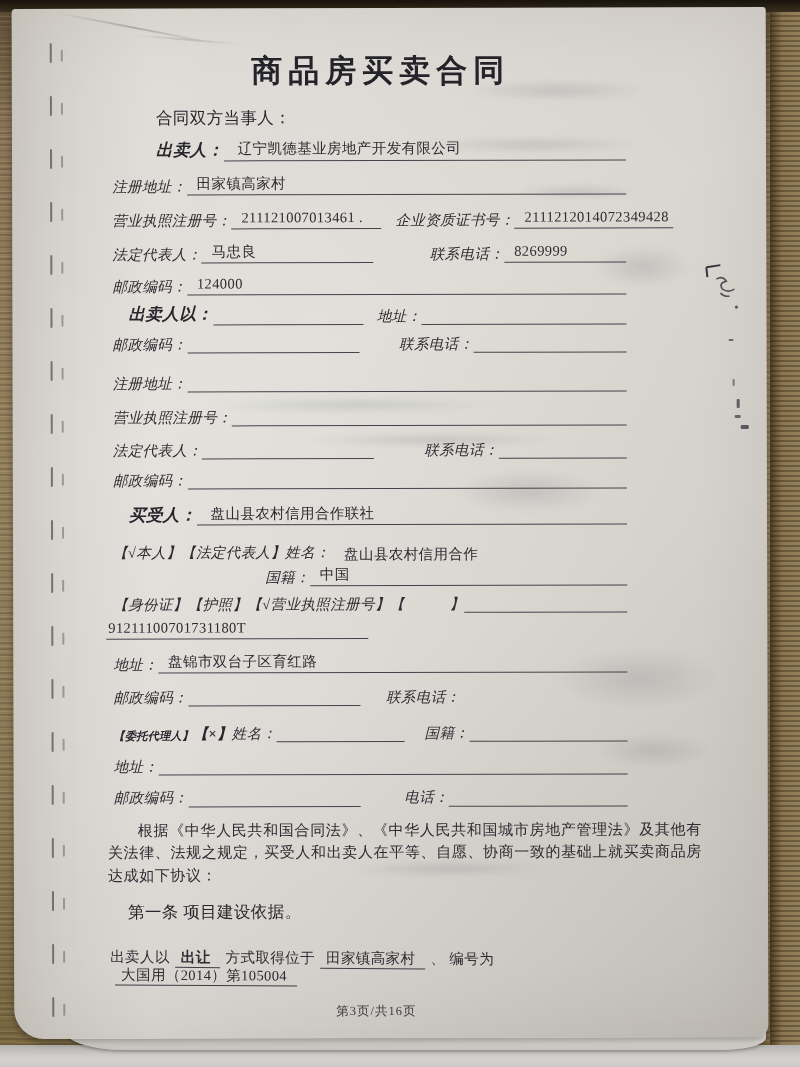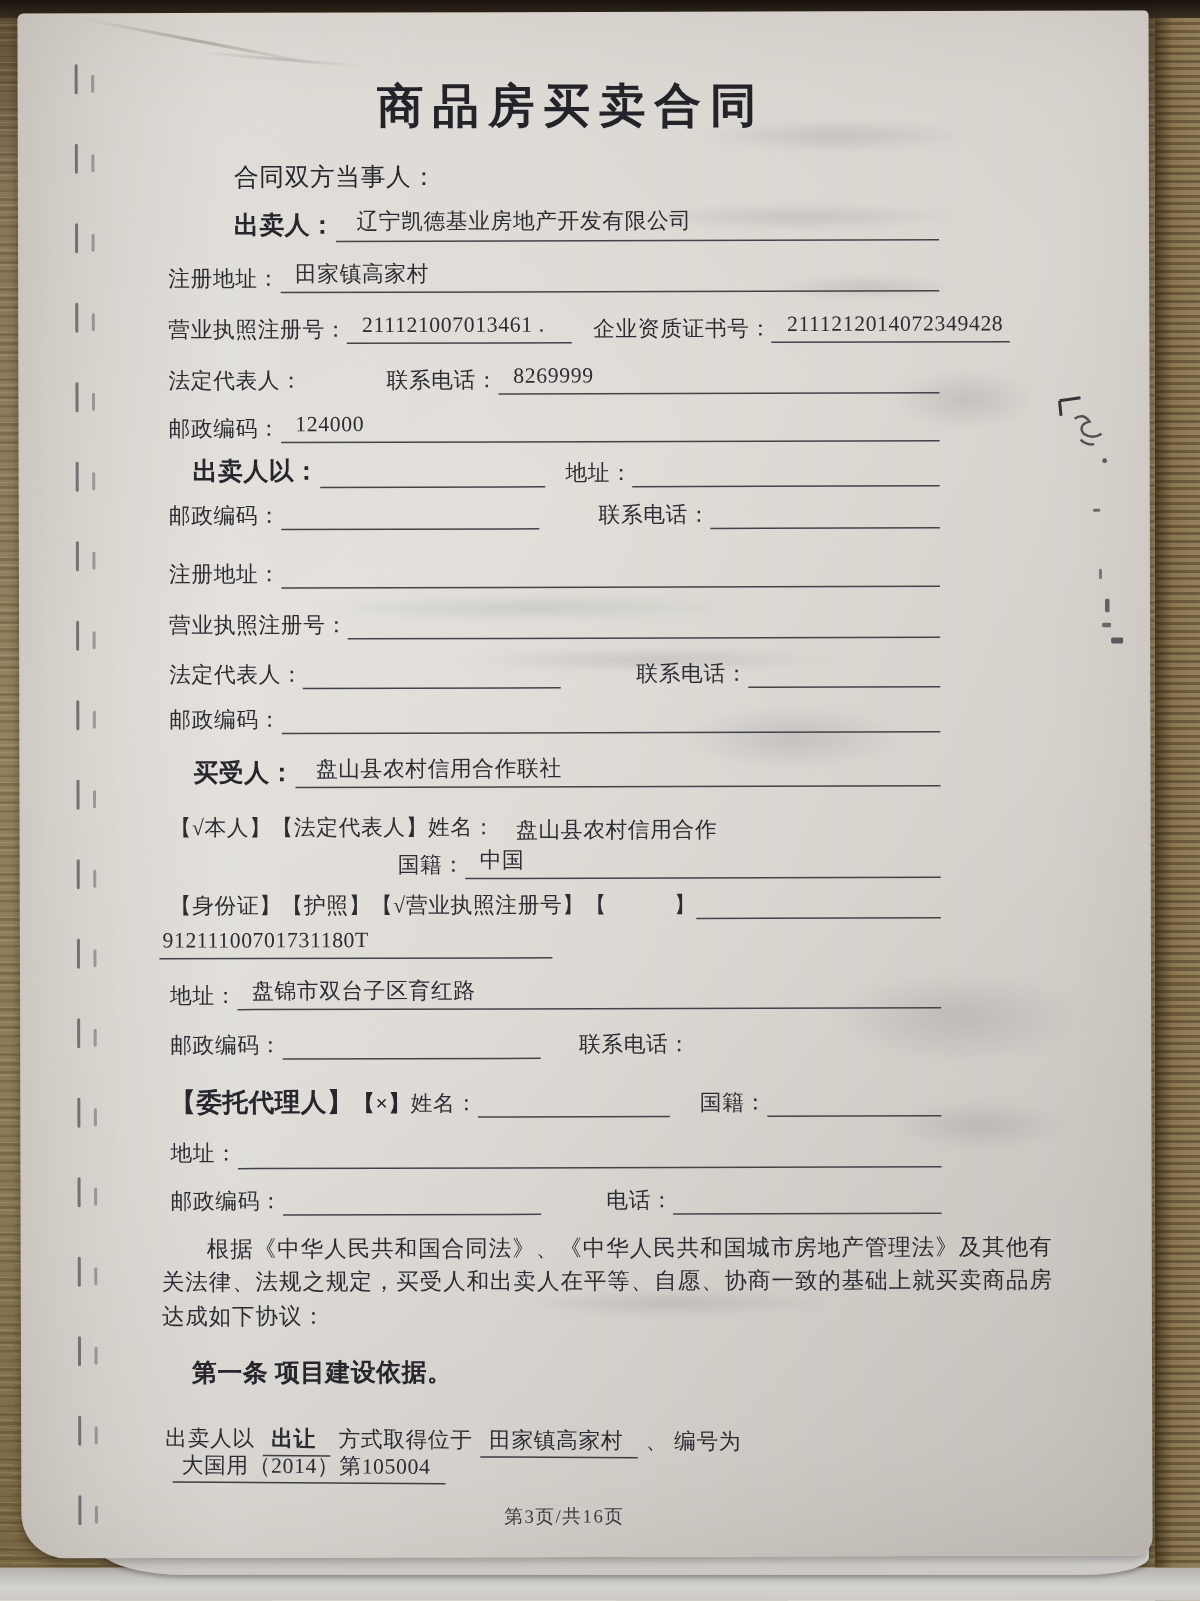--- a/index.html
+++ b/index.html
@@ -53,37 +53,37 @@
   .ink-dash{position:absolute;background:#3c3c42;border-radius:1px;}
 
   
   .content{position:absolute;inset:0;padding:38px 140px 0 100px;box-sizing:border-box;
       font-size:14.5px;line-height:1.25;letter-spacing:.4px;}
   .title{font-size:31px;font-weight:bold;letter-spacing:6px;text-align:center;
       margin:6px 0 0 0;transform:translateX(12px);color:#232329;}
   .h-parties{font-weight:normal;font-size:16.5px;margin:17px 0 0 44px;color:#26262c;}
 
   .row{display:flex;align-items:flex-end;margin-top:13px;}
-  .lbl{white-space:nowrap;}
+  .lbl{white-space:nowrap;font-style:italic;}
   .lbl.b{font-weight:bold;font-size:16.5px;color:#26262c;}
   .u{border-bottom:1.4px solid #43434a;padding:0 4px 2px 10px;min-height:18px;
      box-sizing:border-box;white-space:nowrap;overflow:visible;}
   .u.fx{flex:0 0 auto;}
   .u.fl{flex:1 1 auto;}
   .gap{flex:0 0 14px;}
   .ml-sec{margin-left:44px;}
   .ml-h{margin-left:16px;}
   .raised{padding:0 4px 2px 14px;}
 
   .name-free{padding-left:14px;white-space:nowrap;transform:translateY(2px);}
   .row.nameB{margin-top:3px;margin-left:128px;}
 
   .para{margin:12px -74px 0 -6px;text-indent:2em;font-size:15px;line-height:1.52;
       text-align:justify;letter-spacing:.6px;}
-  .art-head{font-weight:bold;font-size:16.5px;margin:15px 0 0 14px;color:#26262c;}
+  .art-head{font-weight:normal;font-size:16.5px;margin:15px 0 0 14px;color:#26262c;}
   .sentence{margin:26px 0 0 -4px;transform:rotate(.5deg);font-size:14.5px;}
   .uv{border-bottom:1.5px solid #3d3d44;padding:0 10px 2px 6px;margin:0 5px;font-weight:bold;white-space:nowrap;}
   .uv.n{font-weight:normal;}
   .footer{position:absolute;left:0;right:30px;bottom:18px;text-align:center;
       font-size:12.5px;letter-spacing:1px;color:#3a3a40;}
 </style>
 </head>
 <body>
 
 <div class="scene">
@@ -212,20 +212,21 @@
       </div>
       <div class="row">
         <span class="lbl">营业执照注册号：</span>
         <span class="u fx" style="width:150px;">211121007013461 .</span>
         <span class="gap"></span>
         <span class="lbl">企业资质证书号：</span>
         <span class="u fl">2111212014072349428</span>
       </div>
       <div class="row">
         <span class="lbl">法定代表人：</span>
+        <span class="u fx" style="width:172px;">马忠良</span>
         <span class="gap" style="flex-basis:56px;"></span>
         <span class="lbl">联系电话：</span>
         <span class="u fl">8269999</span>
       </div>
       <div class="row" style="margin-top:11px;">
         <span class="lbl">邮政编码：</span>
         <span class="u fl">124000</span>
       </div>
 
       <div class="row ml-h" style="margin-top:9px;">
@@ -293,21 +294,21 @@
         <span class="u fl">盘锦市双台子区育红路</span>
       </div>
       <div class="row" style="margin-top:15px;">
         <span class="lbl">邮政编码：</span>
         <span class="u fx" style="width:172px;"></span>
         <span class="gap" style="flex-basis:26px;"></span>
         <span class="lbl">联系电话：</span>
       </div>
 
       <div class="row" style="margin-top:18px;">
-        <span class="lbl b" style="font-size:17px;">【委托代理人】</span>
+        <span class="lbl b" style="font-size:11px;">【委托代理人】</span>
         <span class="lbl b" style="font-size:14.5px;">【×】</span>
         <span class="lbl">姓名：</span>
         <span class="u fx" style="width:128px;"></span>
         <span class="gap" style="flex-basis:20px;"></span>
         <span class="lbl">国籍：</span>
         <span class="u fl"></span>
       </div>
       <div class="row" style="margin-top:15px;">
         <span class="lbl">地址：</span>
         <span class="u fl"></span>

